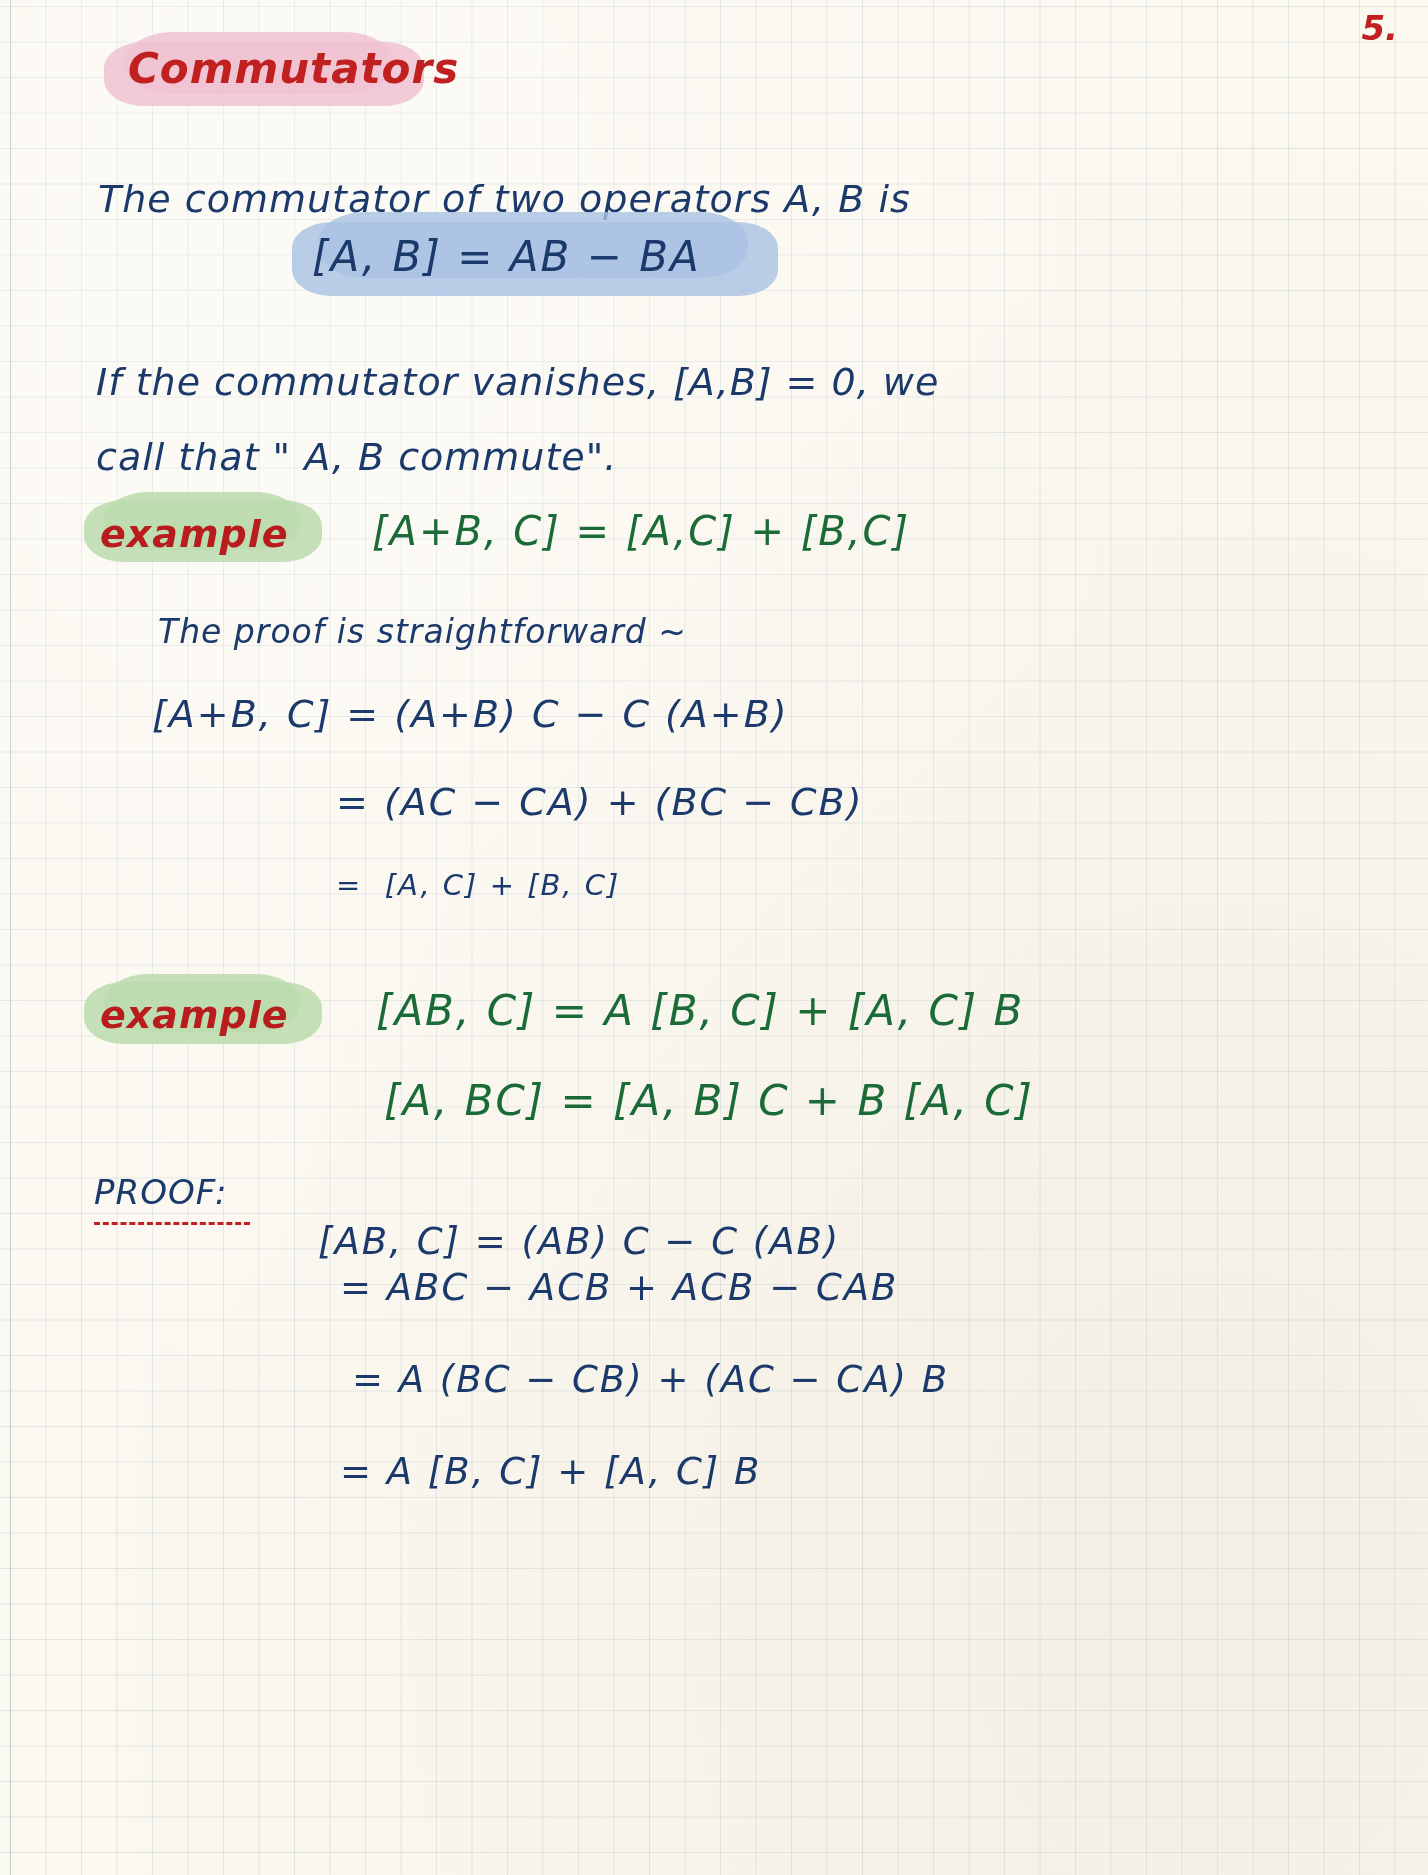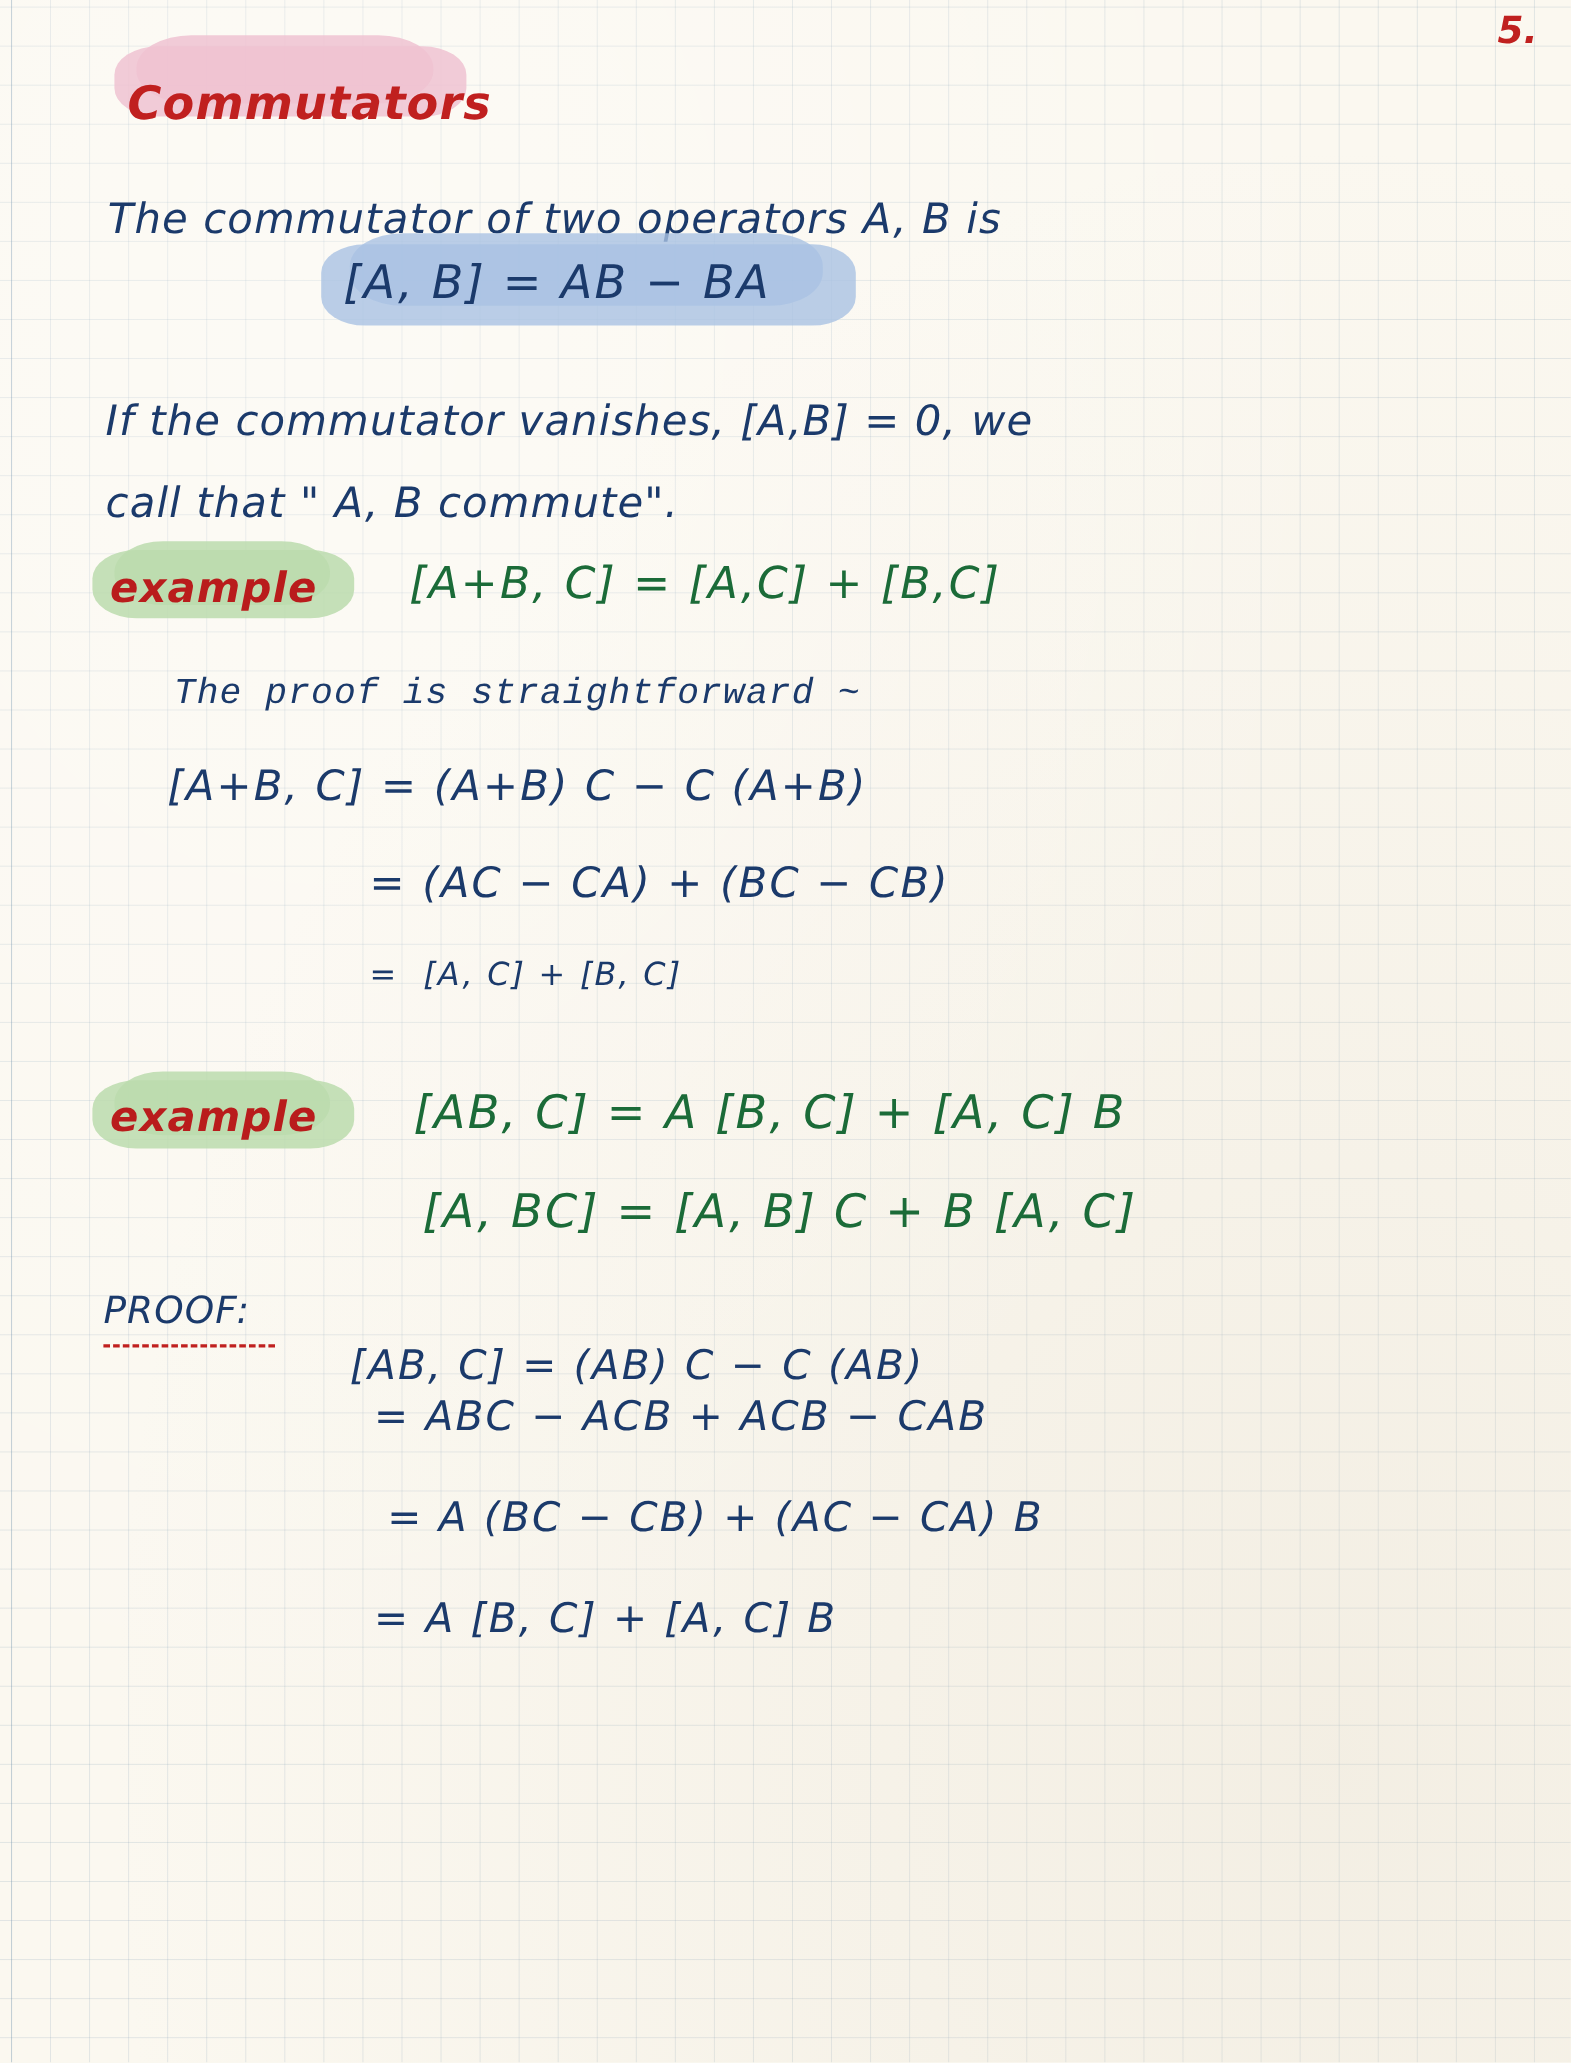--- a/index.html
+++ b/index.html
@@ -131,37 +131,37 @@
 </head>
 <body>
 
 <div class="page"></div>
 <div class="margin-line"></div>
 
 <div class="page-num">5.</div>
 
 <div class="hl hl-pink" style="left:104px; top:42px; width:320px; height:64px;"></div>
 <div class="hl hl-pink" style="left:124px; top:32px; width:270px; height:62px; border-radius:50px/30px;"></div>
-<div class="ink title" style="left:116px; top:44px;margin-top:25px;">Commutators</div>
+<div class="ink title" style="left:128px; top:44px;">Commutators</div>
 
 <div class="ink body-line" style="left:98px; top:145px;">The commutator of two operators A, B is</div>
 
 <div class="hl hl-blue" style="left:292px; top:222px; width:486px; height:74px;"></div>
 <div class="hl hl-blue" style="left:318px; top:212px; width:430px; height:66px; border-radius:48px/30px;"></div>
 <div class="ink eq" style="left:312px; top:232px;">[A, B] = AB − BA</div>
 
 <div class="ink body-line" style="left:96px; top:328px;">If the commutator vanishes, [A,B] = 0, we</div>
 <div class="ink body-line" style="left:96px; top:403px;">call that " A, B commute".</div>
 
 <div class="hl hl-green" style="left:84px; top:500px; width:238px; height:62px;"></div>
 <div class="hl hl-green" style="left:104px; top:492px; width:196px; height:58px; border-radius:44px/28px;"></div>
 <div class="ink example-label" style="left:100px; top:512px;">example</div>
 <div class="ink green-eq" style="left:372px; top:508px;">[A+B, C] = [A,C] + [B,C]</div>
 
-<div class="ink small-note" style="left:158px; top:612px;font-family:Liberation Mono, monospace;">The proof is straightforward ~</div>
+<div class="ink small-note" style="left:158px; top:612px;">The proof is straightforward ~</div>
 
 <div class="ink eq" style="left:152px; top:692px; font-size:38px;">[A+B, C] = (A+B) C − C (A+B)</div>
 <div class="ink eq" style="left:336px; top:780px; font-size:38px;">= (AC − CA) + (BC − CB)</div>
 <div class="ink eq" style="left:336px; top:868px; font-size:29px;">=  [A, C] + [B, C]</div>
 
 <div class="hl hl-green" style="left:84px; top:982px; width:238px; height:62px;"></div>
 <div class="hl hl-green" style="left:104px; top:974px; width:196px; height:58px; border-radius:44px/28px;"></div>
 <div class="ink example-label" style="left:100px; top:993px;">example</div>
 
 <div class="ink green-eq" style="left:376px; top:986px; font-size:42px;">[AB, C] = A [B, C] + [A, C] B</div>

